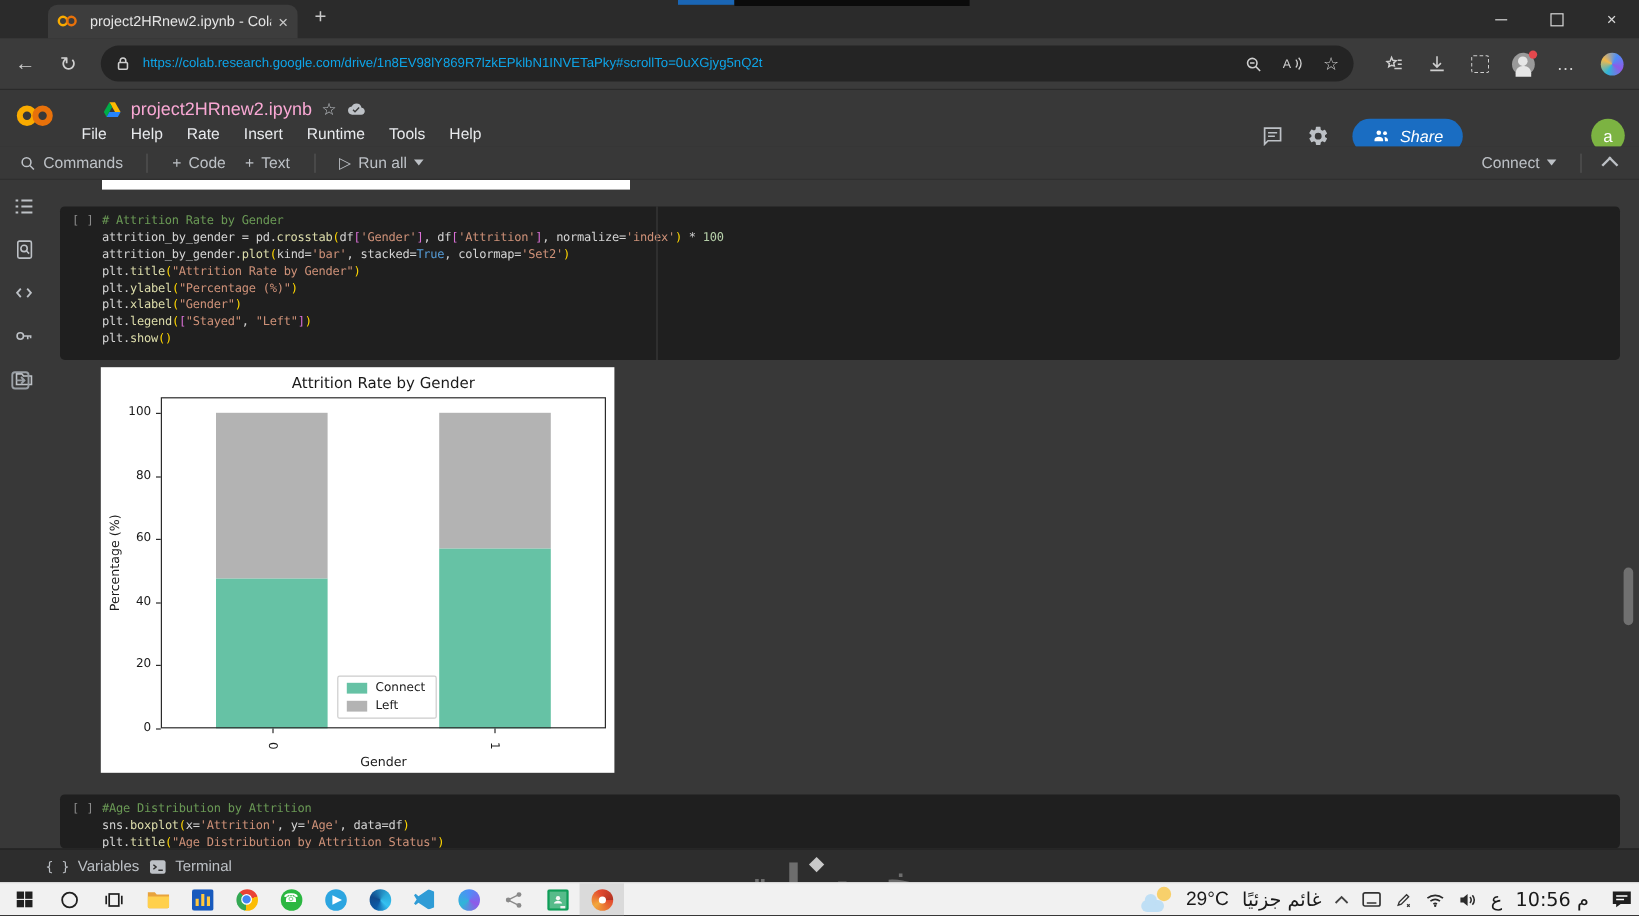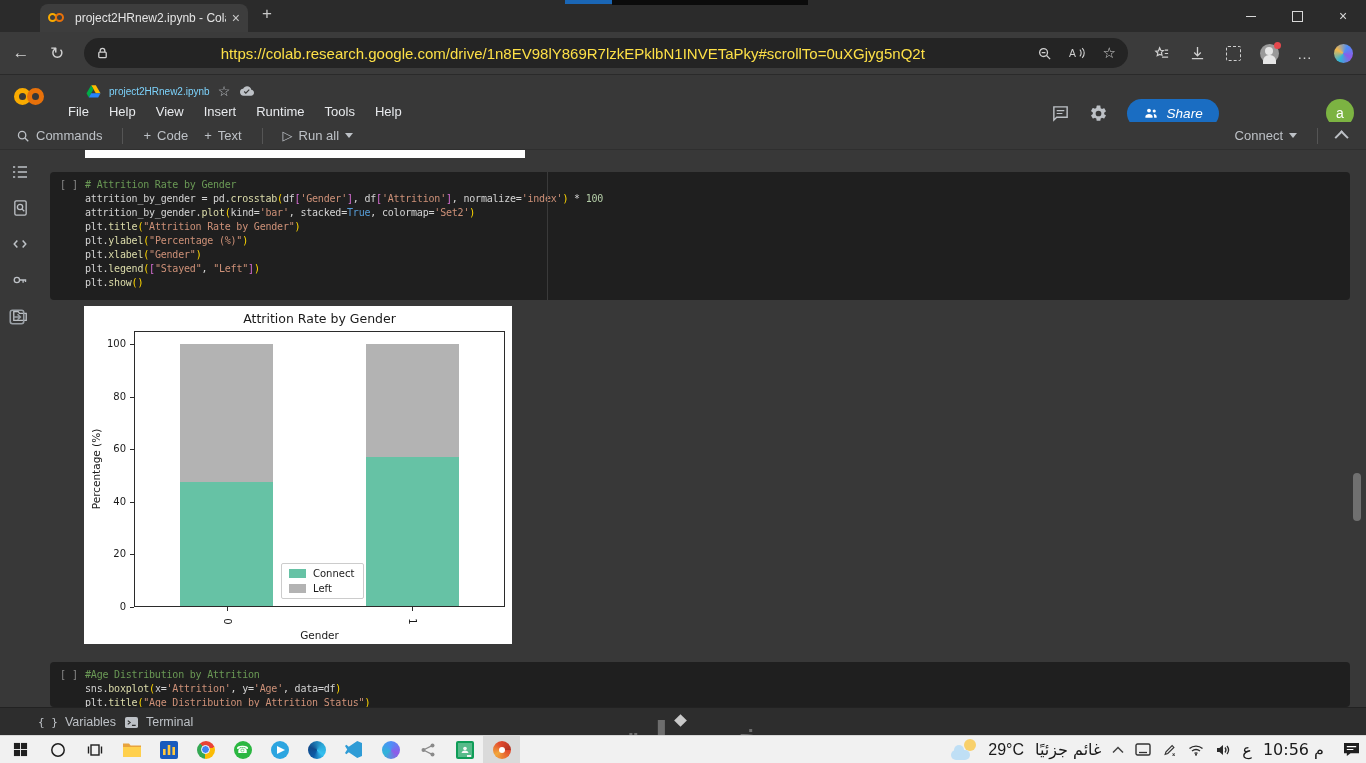--- a/index.html
+++ b/index.html
@@ -18,36 +18,36 @@
   .winctl{position:absolute;right:0;top:0;height:32px;display:flex;}
   .winctl>span{width:46px;height:32px;display:flex;align-items:center;justify-content:center;color:#d8d8d8;font-size:14px;}
   .min-glyph{width:10px;height:0;border-top:1.5px solid #d8d8d8;display:block;}
   .max-glyph{width:9px;height:9px;border:1.3px solid #d8d8d8;display:block;}
   .strip-blue{position:absolute;left:565px;top:0;width:47px;height:4px;background:#1a66b5;z-index:5;}
   .strip-dark{position:absolute;left:612px;top:0;width:196px;height:5px;background:#0b0b0b;z-index:5;}
   
   .navbar{position:absolute;top:32px;left:0;width:1366px;height:43px;background:#3b3b3b;border-bottom:1px solid #2a2a2a;box-sizing:border-box;}
   .nav-ic{position:absolute;top:0;height:42px;display:flex;align-items:center;justify-content:center;color:#d0d0d0;font-size:17px;width:26px;}
   .urlpill{position:absolute;left:84px;top:6px;width:1044px;height:30px;background:#242424;border-radius:15px;display:flex;align-items:center;padding:0 12px;box-sizing:border-box;}
-  .urlpill input{flex:1;background:transparent;border:none;outline:none;color:#fde047;font-size:15px;font-family:"Liberation Sans",sans-serif;margin-left:8px;text-align:center;}
+  .urlpill input{flex:1;background:transparent;border:none;outline:none;color:#0ea5e9;font-size:11px;font-family:"Liberation Sans",sans-serif;margin-left:8px;}
   .pill-right{display:flex;align-items:center;gap:17px;margin-left:8px;color:#cfcfcf;}
   .dashbox{width:13px;height:13px;border:1.3px dashed #cfcfcf;border-radius:2px;}
   .profile{position:relative;width:19px;height:19px;border-radius:50%;background:#9a9a9a;}
   .profile i{position:absolute;left:5.5px;top:3px;width:8px;height:8px;border-radius:50%;background:#e6e6e6;}
   .profile b{position:absolute;left:3px;top:11px;width:13px;height:9px;border-radius:6px 6px 0 0;background:#e6e6e6;}
   .profile .dot{position:absolute;right:-2px;top:-2px;width:7px;height:7px;border-radius:50%;background:#e5484d;}
   .copilot{width:19px;height:19px;border-radius:50%;background:conic-gradient(from 30deg,#4e8ef7,#9059e8,#30b5d8,#f2b84b,#4e8ef7);}
   .dots{color:#d0d0d0;font-size:15px;letter-spacing:1px;}
   
   .cheader{position:absolute;top:75px;left:0;width:1366px;height:47px;background:#383838;}
   .co-logo{position:absolute;left:14px;top:10px;width:38px;height:26px;}
   .co-logo i{position:absolute;top:3px;width:17px;height:17px;border:5px solid #F9AB00;border-radius:50%;box-sizing:border-box;}
   .co-logo i.l2{left:13px;border-color:#E8710A;}
   .file-row{position:absolute;left:86px;top:6px;height:20px;display:flex;align-items:center;gap:8px;}
-  .fname{color:#7dd3fc;font-size:10px;}
+  .fname{color:#f9a8d4;font-size:15px;}
   .hstar{color:#bdc1c6;font-size:14px;}
   .menu-row{position:absolute;left:58px;top:27px;display:flex;}
   .menu-item{color:#e8eaed;font-size:13px;padding:2px 10px;}
   .hright{position:absolute;right:12px;top:8px;display:flex;align-items:center;gap:19px;}
   .share{display:flex;align-items:center;gap:8px;background:#1a6dc2;color:#fff;font-size:13.5px;
     border-radius:15px;height:29px;padding:0 16px;font-style:italic;}
   .gemini{display:flex;align-items:center;gap:8px;color:#e8eaed;font-size:14px;margin-top:43px;}
   .avatar{width:28px;height:28px;border-radius:50%;background:#7cb342;color:#fff;font-size:14px;
     display:flex;align-items:center;justify-content:center;}
   
@@ -215,21 +215,21 @@
         </svg>
       <span class="fname">project2HRnew2.ipynb</span>
       <span class="hstar">☆</span>
       <svg width="18" height="14" viewBox="0 0 24 24">
           <path fill="#bdc1c6" d="M19.35 10.04A7.49 7.49 0 0 0 12 4C9.11 4 6.6 5.64 5.35 8.04A5.994 5.994 0 0 0 0 14c0 3.31 2.69 6 6 6h13c2.76 0 5-2.24 5-5 0-2.64-2.05-4.78-4.65-4.96zM10 17l-3.5-3.5 1.41-1.41L10 14.17 15.18 9l1.41 1.41L10 17z"></path>
         </svg>
     </div>
     <div class="menu-row" id="menu-row">
         <span class="menu-item">File</span>
         <span class="menu-item">Help</span>
-        <span class="menu-item">View</span>
+        <span class="menu-item">Rate</span>
         <span class="menu-item">Insert</span>
         <span class="menu-item">Runtime</span>
         <span class="menu-item">Tools</span>
         <span class="menu-item">Help</span>
       </div>
     <div class="hright">
       <svg width="19" height="19" viewBox="0 0 20 20">
           <g fill="none" stroke="#bdc1c6" stroke-width="1.5">
             <path d="M3 3h14v11H6l-3 3z"></path>
             <path d="M6 7h8M6 10h6" stroke-width="1.2"></path>

